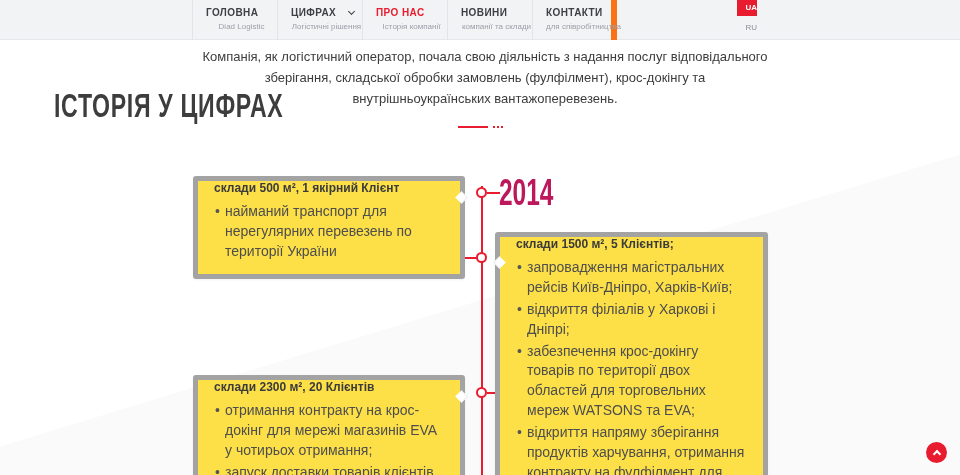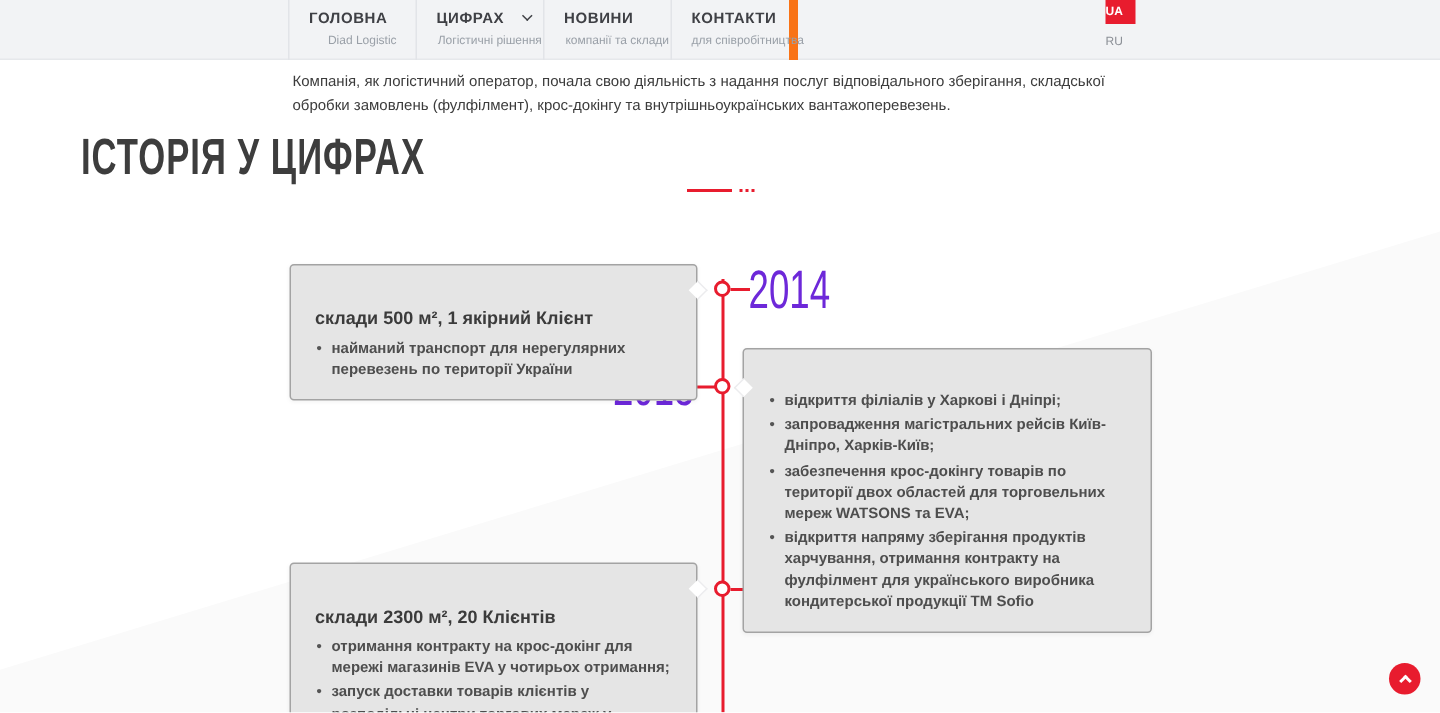--- a/index.html
+++ b/index.html
@@ -32,31 +32,31 @@
     font-size: 10px; font-weight: bold; color: #3f4045; letter-spacing: .4px;
     white-space: nowrap;
   }
   .nav-item.active .lbl { color: #e81c2e; }
   .nav-item .sub { font-size: 8px; color: #9aa0a8; margin-top: 4px; white-space: nowrap; text-align: center; }
   .chev {
     display: inline-block; width: 5px; height: 5px;
     border-right: 1.5px solid #3f4045; border-bottom: 1.5px solid #3f4045;
     transform: rotate(45deg); margin-left: 13px; vertical-align: 2px;
   }
-  .lang { position: absolute; left: 737px; top: 0; width: 20px; text-align: left; }
+  .lang { position: absolute; left: 737px; top: 0; width: 20px; text-align: right; }
   .lang-ua {
     height: 16px; background: #e81c2e; color: #fff; font-size: 8px;
     font-weight: bold; line-height: 16px; cursor: pointer;
   }
   .lang-ru { font-size: 8px; color: #8b8f96; margin-top: 7px; cursor: pointer; }
 
   
   .intro {
     position: absolute; left: 195px; top: 47px; width: 580px;
-    font-size: 10px; line-height: 1.6; color: #3c3c3c; z-index: 2;
+    font-size: 13px; line-height: 1.6; color: #3c3c3c; z-index: 2; text-align: center;
   }
 
   
   .sec-title {
     position: absolute; left: 0; top: 86px; width: 100%;
     z-index: 2;
   }
   .sec-title span {
     display: inline-block; font-size: 34px; font-weight: bold; color: #3d3d3d;
     letter-spacing: 1px; transform: scaleX(.68); white-space: nowrap;
@@ -68,36 +68,36 @@
   .sec-deco .bar { width: 30px; height: 2px; background: #e81c2e; margin-right: 3px; }
   .sec-deco .dot { width: 2px; height: 2px; background: #e81c2e; }
 
   
   .tl-line { position: absolute; left: 481px; top: 186px; width: 2px; height: 289px; background: #e81c2e; z-index: 1; }
   .tl-node {
     position: absolute; width: 11px; height: 11px; border-radius: 50%;
     background: #fff; border: 2px solid #e81c2e; left: 476px; z-index: 1;
   }
   .tl-tick { position: absolute; height: 2px; width: 13px; background: #e81c2e; z-index: 1; }
-  .year { position: absolute; font-size: 36px; font-weight: normal; color: #6d28d9; z-index: 2; white-space: nowrap; }
+  .year { position: absolute; font-size: 36px; font-weight: bold; color: #be185d; z-index: 2; white-space: nowrap; }
   .year span { display: inline-block; transform: scaleX(.68); }
   .year-left span { transform-origin: left top; }
   .year-right span { transform-origin: right top; }
 
   
   .card {
-    position: absolute; background: #e5e5e5; border: 1px solid #a3a3a3;
+    position: absolute; background: #fde047; border: 5px solid #a3a3a3;
     border-radius: 3px; box-shadow: 0 1px 3px rgba(0,0,0,.05);
-    padding: 28px 16px 10px; z-index: 2;
+    padding: 0 16px 10px; z-index: 2;
   }
   .card h3 { margin: 0 0 7px; font-size: 12px; font-weight: bold; color: #3b3b3b; }
   .card ul { margin: 0; padding: 0; list-style: none; }
   .card li {
-    position: relative; padding-left: 11px; font-size: 10px; color: #4e4e4e;
-    line-height: 1.42; margin-bottom: 2px; font-weight: bold;
+    position: relative; padding-left: 11px; font-size: 14px; color: #4e4e4e;
+    line-height: 1.42; margin-bottom: 2px;
   }
   .card li::before { content: "•"; position: absolute; left: 1px; top: 0; color: #555; }
   .card-2014 { left: 193px; top: 176px; width: 272px; }
   .card-2015 { left: 495px; top: 232px; width: 273px; }
   .card-2016 { left: 193px; top: 375px; width: 272px; }
   .ptr { position: absolute; width: 9px; height: 9px; background: #fff; transform: rotate(45deg); }
   .ptr-right { right: -5.5px; top: 12px; border-top: 1px solid #ececee; border-right: 1px solid #ececee; }
   .ptr-left  { left: -5.5px;  top: 21px; border-bottom: 1px solid #ececee; border-left: 1px solid #ececee; }
 
   
@@ -121,20 +121,24 @@
   <div class="nav">
     <div class="nav-items">
       <div class="nav-item">
         <div class="lbl">ГОЛОВНА</div>
         <div class="sub">Diad Logistic</div>
       </div>
       <div class="nav-item">
         <div class="lbl"><span>ЦИФРАХ</span><span class="chev"></span></div>
         <div class="sub">Логістичні рішення</div>
       </div>
+      <div class="nav-item active">
+        <div class="lbl">ПРО НАС</div>
+        <div class="sub">Історія компанії</div>
+      </div>
       <div class="nav-item">
         <div class="lbl">НОВИНИ</div>
         <div class="sub">компанії та склади</div>
       </div>
       <div class="nav-item">
         <div class="lbl">КОНТАКТИ</div>
         <div class="sub">для співробітництва</div>
       </div>
     </div>
     <div class="lang">
@@ -170,23 +174,24 @@
   <div class="card card-2014">
     <div class="ptr ptr-right"></div>
     <h3>склади 500 м², 1 якірний Клієнт</h3>
     <ul>
       <li>найманий транспорт для нерегулярних перевезень по території України</li>
     </ul>
   </div>
 
   <div class="card card-2015">
     <div class="ptr ptr-left"></div>
+    <h3>склади 1500 м², 5 Клієнтів;</h3>
     <ul>
+      <li>запровадження магістральних рейсів Київ-Дніпро, Харків-Київ;</li>
       <li>відкриття філіалів у Харкові і Дніпрі;</li>
-      <li>запровадження магістральних рейсів Київ-Дніпро, Харків-Київ;</li>
       <li>забезпечення крос-докінгу товарів по території двох областей для торговельних мереж WATSONS та EVA;</li>
       <li>відкриття напряму зберігання продуктів харчування, отримання контракту на фулфілмент для українського виробника кондитерської продукції ТМ Sofio</li>
     </ul>
   </div>
 
   <div class="card card-2016">
     <div class="ptr ptr-right"></div>
     <h3>склади 2300 м², 20 Клієнтів</h3>
     <ul>
       <li>отримання контракту на крос-докінг для мережі магазинів EVA у чотирьох отримання;</li>

